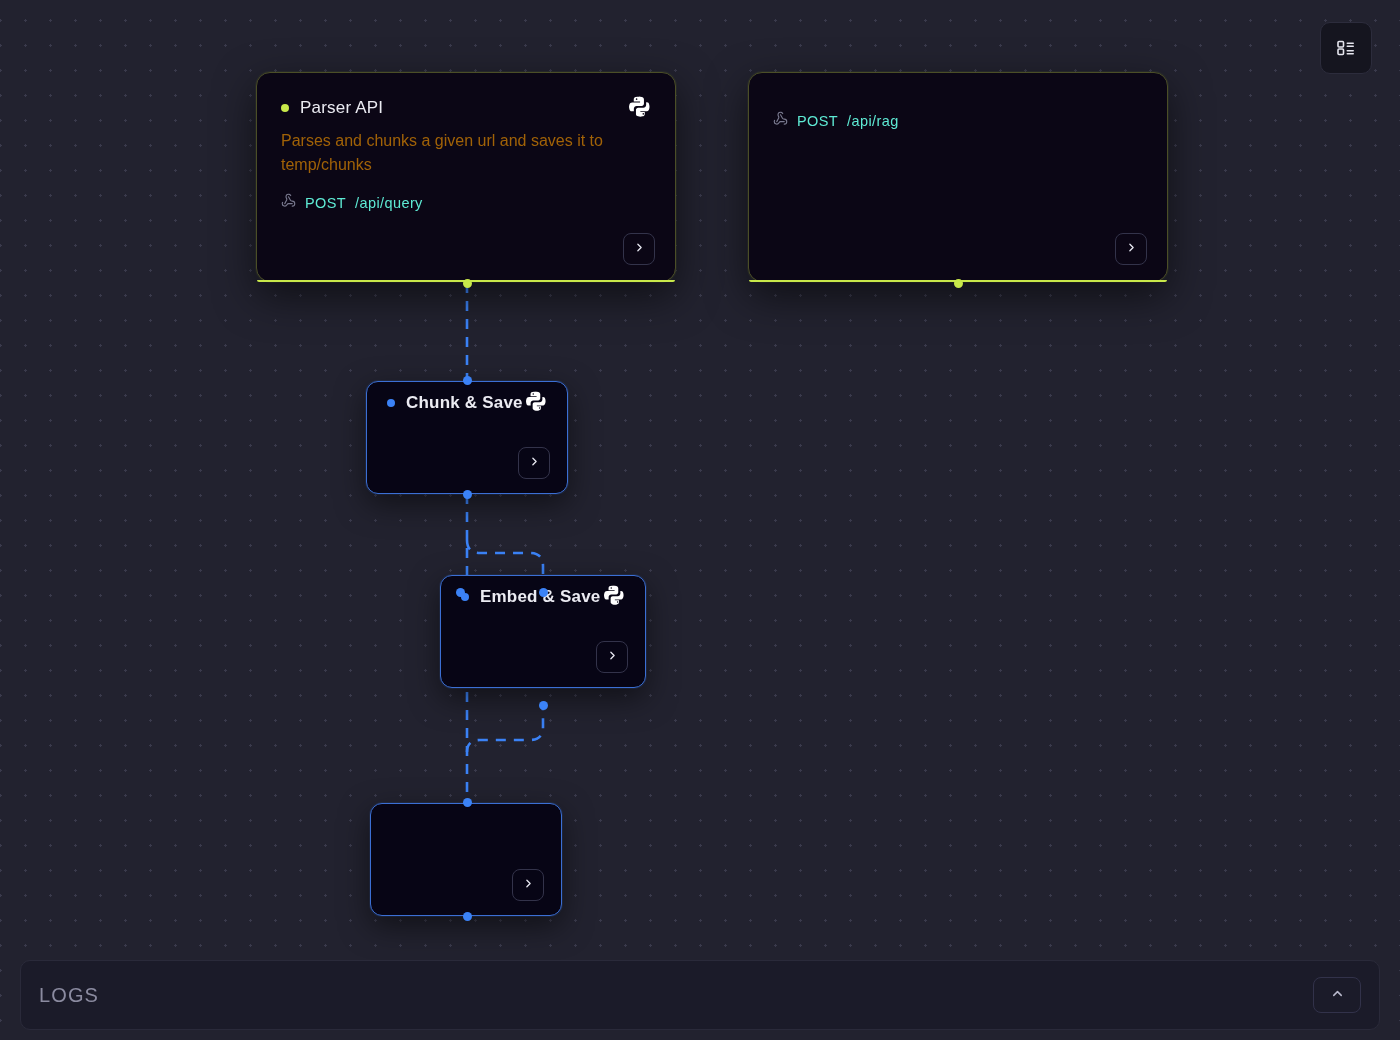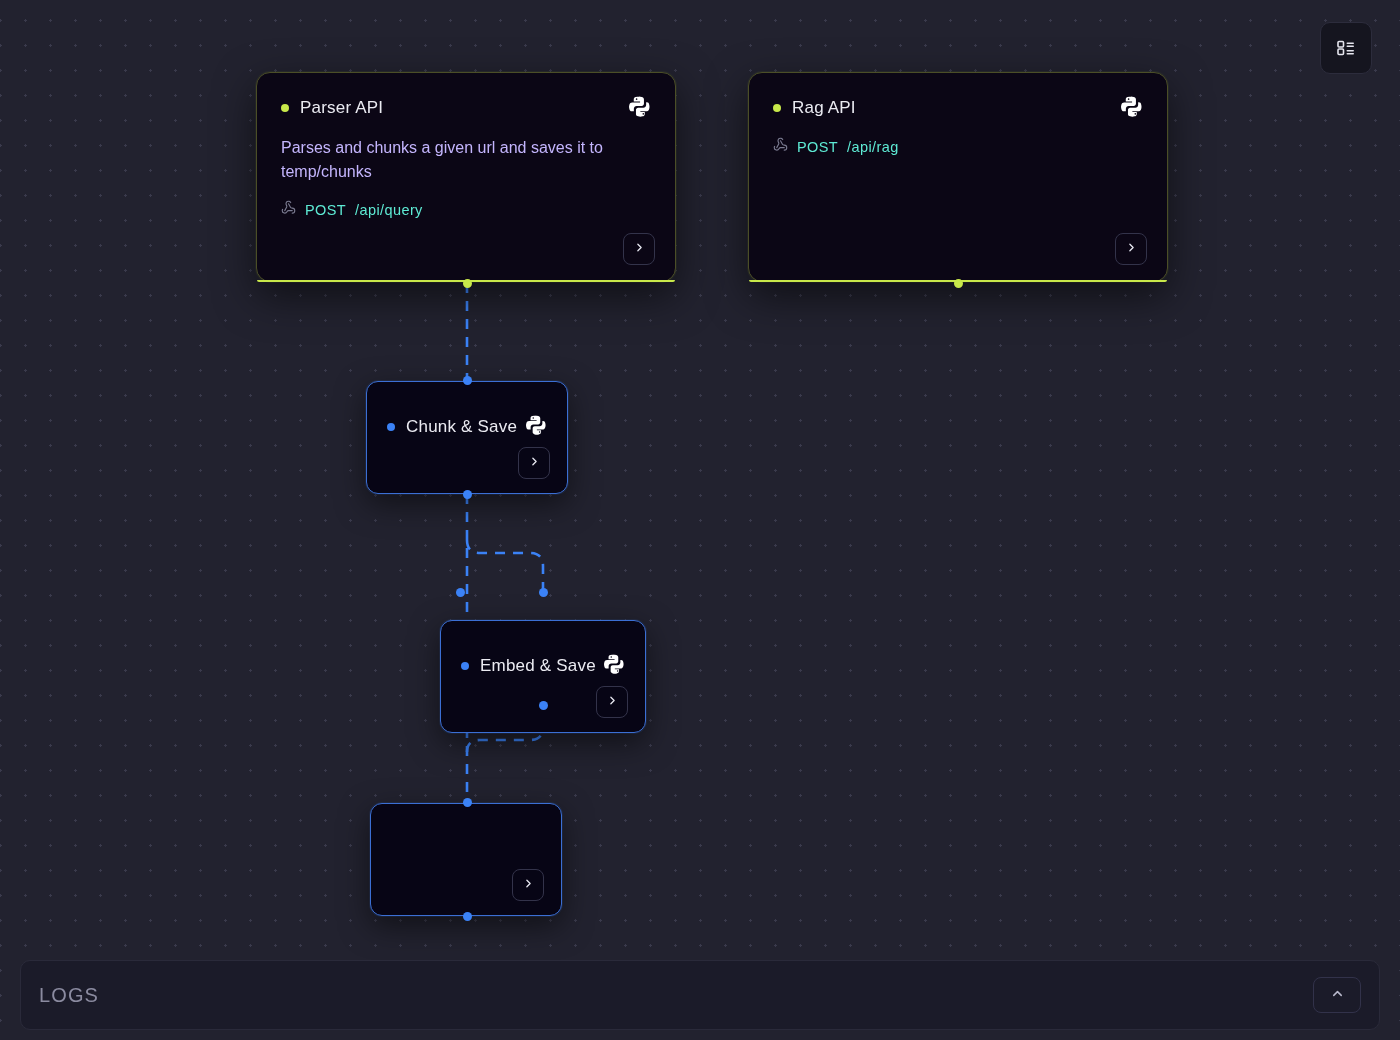--- a/index.html
+++ b/index.html
@@ -91,24 +91,24 @@
     border-radius: 50%;
     background: #3b82f6;
     flex: none;
   }
   .card-title {
     color: #ebebf2;
     font-size: 17px;
     letter-spacing: 0.2px;
   }
   .card-desc {
-    color: #c4b5fd;
+    color: #a16207;
     font-size: 16px;
     line-height: 24px;
-    margin-top: 15px;
+    margin-top: 8px;
     max-width: 350px;
   }
   .card-endpoint {
     display: flex;
     align-items: flex-end;
     gap: 9px;
     margin-top: 16px;
     color: #5eead4;
     font-family: Liberation Sans, sans-serif;
     font-size: 14.5px;
@@ -135,29 +135,30 @@
     background: #070515;
     border: 1px solid #3b6fd4;
     border-radius: 12px;
     box-shadow: 0 0 0 1px rgba(59,130,246,0.10),
                 0 10px 30px rgba(0,0,0,0.5);
   }
   .node-head {
     display: flex;
     align-items: center;
     justify-content: space-between;
-    padding: 32px 20px 0 20px;
+    padding: 8px 20px 0 20px;
+    font-weight: bold;
   }
   .node-title {
     color: #ebebf2;
     font-size: 17px;
     letter-spacing: 0.2px;
   }
   .node.chunk { left: 366px; top: 381px; width: 202px; height: 113px; }
-  .node.embed { left: 440px; top: 620px; width: 206px; height: 113px; }
+  .node.embed { left: 440px; top: 575px; width: 206px; height: 113px; }
   .node.index { left: 370px; top: 803px; width: 192px; height: 113px; }
 
   .node .arrow-btn { right: 17px; bottom: 14px; }
 
   
   .port {
     position: absolute;
     width: 9px; height: 9px;
     border-radius: 50%;
     background: #3b82f6;
@@ -262,32 +263,20 @@
   <button class="arrow-btn">
     <span>
       <svg width="13" height="13" viewBox="0 0 24 24" fill="none" stroke="#e9e9f2" stroke-width="2.4" stroke-linecap="round" stroke-linejoin="round">
         <polyline points="9 18 15 12 9 6"></polyline>
       </svg>
     </span>
   </button>
 </div>
 
 <div class="api-card rag">
-  <div class="card-head">
-    <div class="card-title-wrap">
-      <span class="dot-lime"></span>
-      <span class="card-title">Rag API</span>
-    </div>
-    <span>
-      <svg width="22" height="22" viewBox="0 0 24 24">
-        <path fill="#ffffff" d="M11.9 1.6c-1.9 0-3.5.2-4.7.6-1.4.4-2 1.3-2 2.6v2.4h6.9v.9H3.4c-1.4 0-2.6.8-3 2.4-.5 1.8-.5 2.9 0 4.8.4 1.5 1.2 2.5 2.6 2.5h2.3v-2.9c0-1.6 1.4-3 3-3h5.6c1.3 0 2.4-1.1 2.4-2.4V4.8c0-1.3-1.1-2.3-2.4-2.5-.9-.2-1.9-.7-3-.7zM8.3 3.6c.5 0 .9.4.9.9s-.4.9-.9.9-.9-.4-.9-.9.4-.9.9-.9z"></path>
-        <path fill="#ffffff" d="M18.7 8.1v2.8c0 1.7-1.4 3.1-3 3.1H10c-1.3 0-2.4 1.1-2.4 2.4v4.5c0 1.3 1.1 2 2.4 2.4 1.5.4 3 .5 4.8 0 1.2-.3 2.4-1 2.4-2.4v-2.4h-4.8v-.9h7.2c1.4 0 1.9-1 2.4-2.4.5-1.5.5-2.9 0-4.8-.3-1.4-1-2.4-2.4-2.4h-.9zm-3.1 11.6c.5 0 .9.4.9.9s-.4.9-.9.9-.9-.4-.9-.9.4-.9.9-.9z"></path>
-      </svg>
-    </span>
-  </div>
   <div class="card-endpoint">
     <span>
       <svg width="15" height="15" viewBox="0 0 24 24" fill="none" stroke="#7a7a90" stroke-width="1.8" stroke-linecap="round" stroke-linejoin="round">
         <path d="M18 16.98h-5.99c-1.1 0-1.95.94-2.48 1.9A4 4 0 0 1 2 17c.01-.7.2-1.4.57-2"></path>
         <path d="m6 17 3.13-5.78c.53-.97.1-2.18-.5-3.1a4 4 0 1 1 6.89-4.06"></path>
         <path d="m12 6 3.13 5.73C15.66 12.7 16.9 13 18 13a4 4 0 0 1 0 8"></path>
       </svg>
     </span>
     <span>POST</span>
     <span>/api/rag</span>

